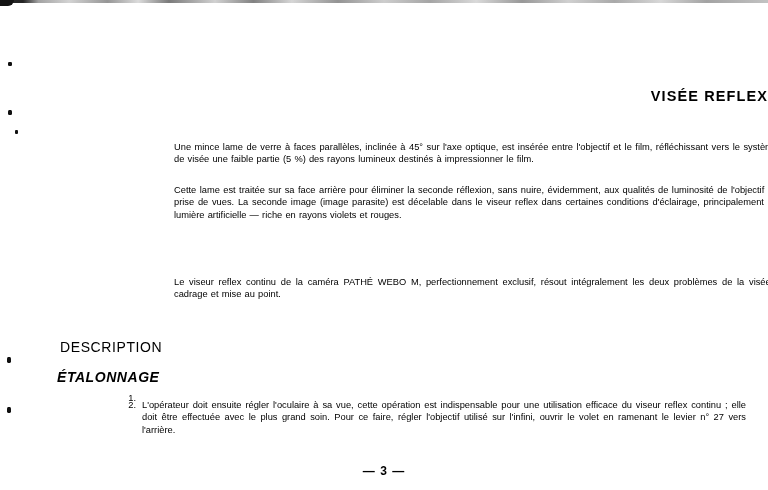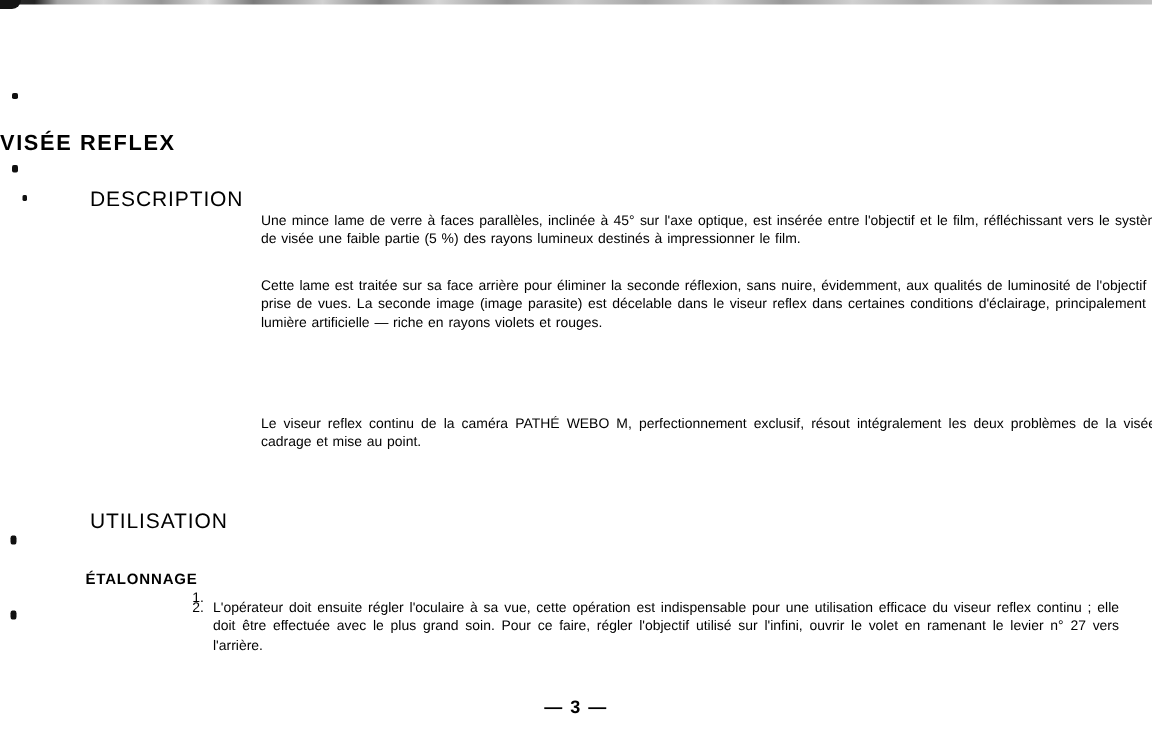--- a/index.html
+++ b/index.html
@@ -51,44 +51,45 @@
     background: #101010;
     border-radius: 30%;
   }
 
   
   .doc-title {
     position: absolute;
     left: 0;
     top: 88px;
     width: 768px;
-    text-align: left;
+    text-align: right;
     font-size: 14.5px;
     font-weight: bold;
     letter-spacing: 1.1px;
   }
 
   
   .section-heading {
     position: absolute;
     left: 60px;
     font-size: 14px;
     font-weight: normal;
     letter-spacing: 0.6px;
   }
   #heading-description { top: 124px; }
   #heading-utilisation { top: 339px; }
 
   .subsection-heading {
     position: absolute;
     left: 57px;
-    top: 381px;
-    font-size: 10px;
+    top: 369px;
+    font-size: 14px;
     font-weight: bold;
     letter-spacing: 0.55px;
+    font-style: italic;
   }
 
   
   .body-block {
     position: absolute;
     left: 142px;
     width: 604px;
     font-size: 9.3px;
     line-height: 12.4px;
     text-align: justify;
@@ -149,30 +150,29 @@
   <div class="scan-edge-corner"></div>
 
   <div class="speckle" style="left:8px;  top:62px;  width:4px; height:4px;"></div>
   <div class="speckle" style="left:8px;  top:110px; width:4px; height:5px;"></div>
   <div class="speckle" style="left:15px; top:130px; width:3px; height:4px;"></div>
   <div class="speckle" style="left:7px;  top:357px; width:4px; height:6px;"></div>
   <div class="speckle" style="left:7px;  top:407px; width:4px; height:6px;"></div>
 
   <div class="doc-title">VISÉE REFLEX</div>
 
-  <div class="section-heading" id="heading-description">DESCRIPTION</div>
 
   <div class="body-block" id="para-1">Une mince lame de verre à faces parallèles, inclinée à 45° sur l'axe optique, est insérée entre l'objectif et le film, réfléchissant vers le système de visée une faible partie (5 %) des rayons lumineux destinés à impressionner le film.</div>
 
   <div class="body-block" id="para-2">Cette lame est traitée sur sa face arrière pour éliminer la seconde réflexion, sans nuire, évidemment, aux qualités de luminosité de l'objectif de prise de vues. La seconde image (image parasite) est décelable dans le viseur reflex dans certaines conditions d'éclairage, principalement en lumière artificielle — riche en rayons violets et rouges.</div>
 
 
   <div class="body-block" id="para-4">Le viseur reflex continu de la caméra PATHÉ WEBO M, perfectionnement exclusif, résout intégralement les deux problèmes de la visée : cadrage et mise au point.</div>
 
-  <div class="section-heading" id="heading-utilisation">UTILISATION</div>
+  <div class="section-heading" id="heading-utilisation">DESCRIPTION</div>
 
   <div class="subsection-heading">ÉTALONNAGE</div>
 
   <ol class="num-list">
     <li>
       <span class="marker">1.</span>
     </li>
     <li>
       <span class="marker">2.</span>
       <span>L'opérateur doit ensuite régler l'oculaire à sa vue, cette opération est indispensable pour une utilisation efficace du viseur reflex continu ; elle doit être effectuée avec le plus grand soin. Pour ce faire, régler l'objectif utilisé sur l'infini, ouvrir le volet en ramenant le levier n° 27 vers l'arrière.</span>

